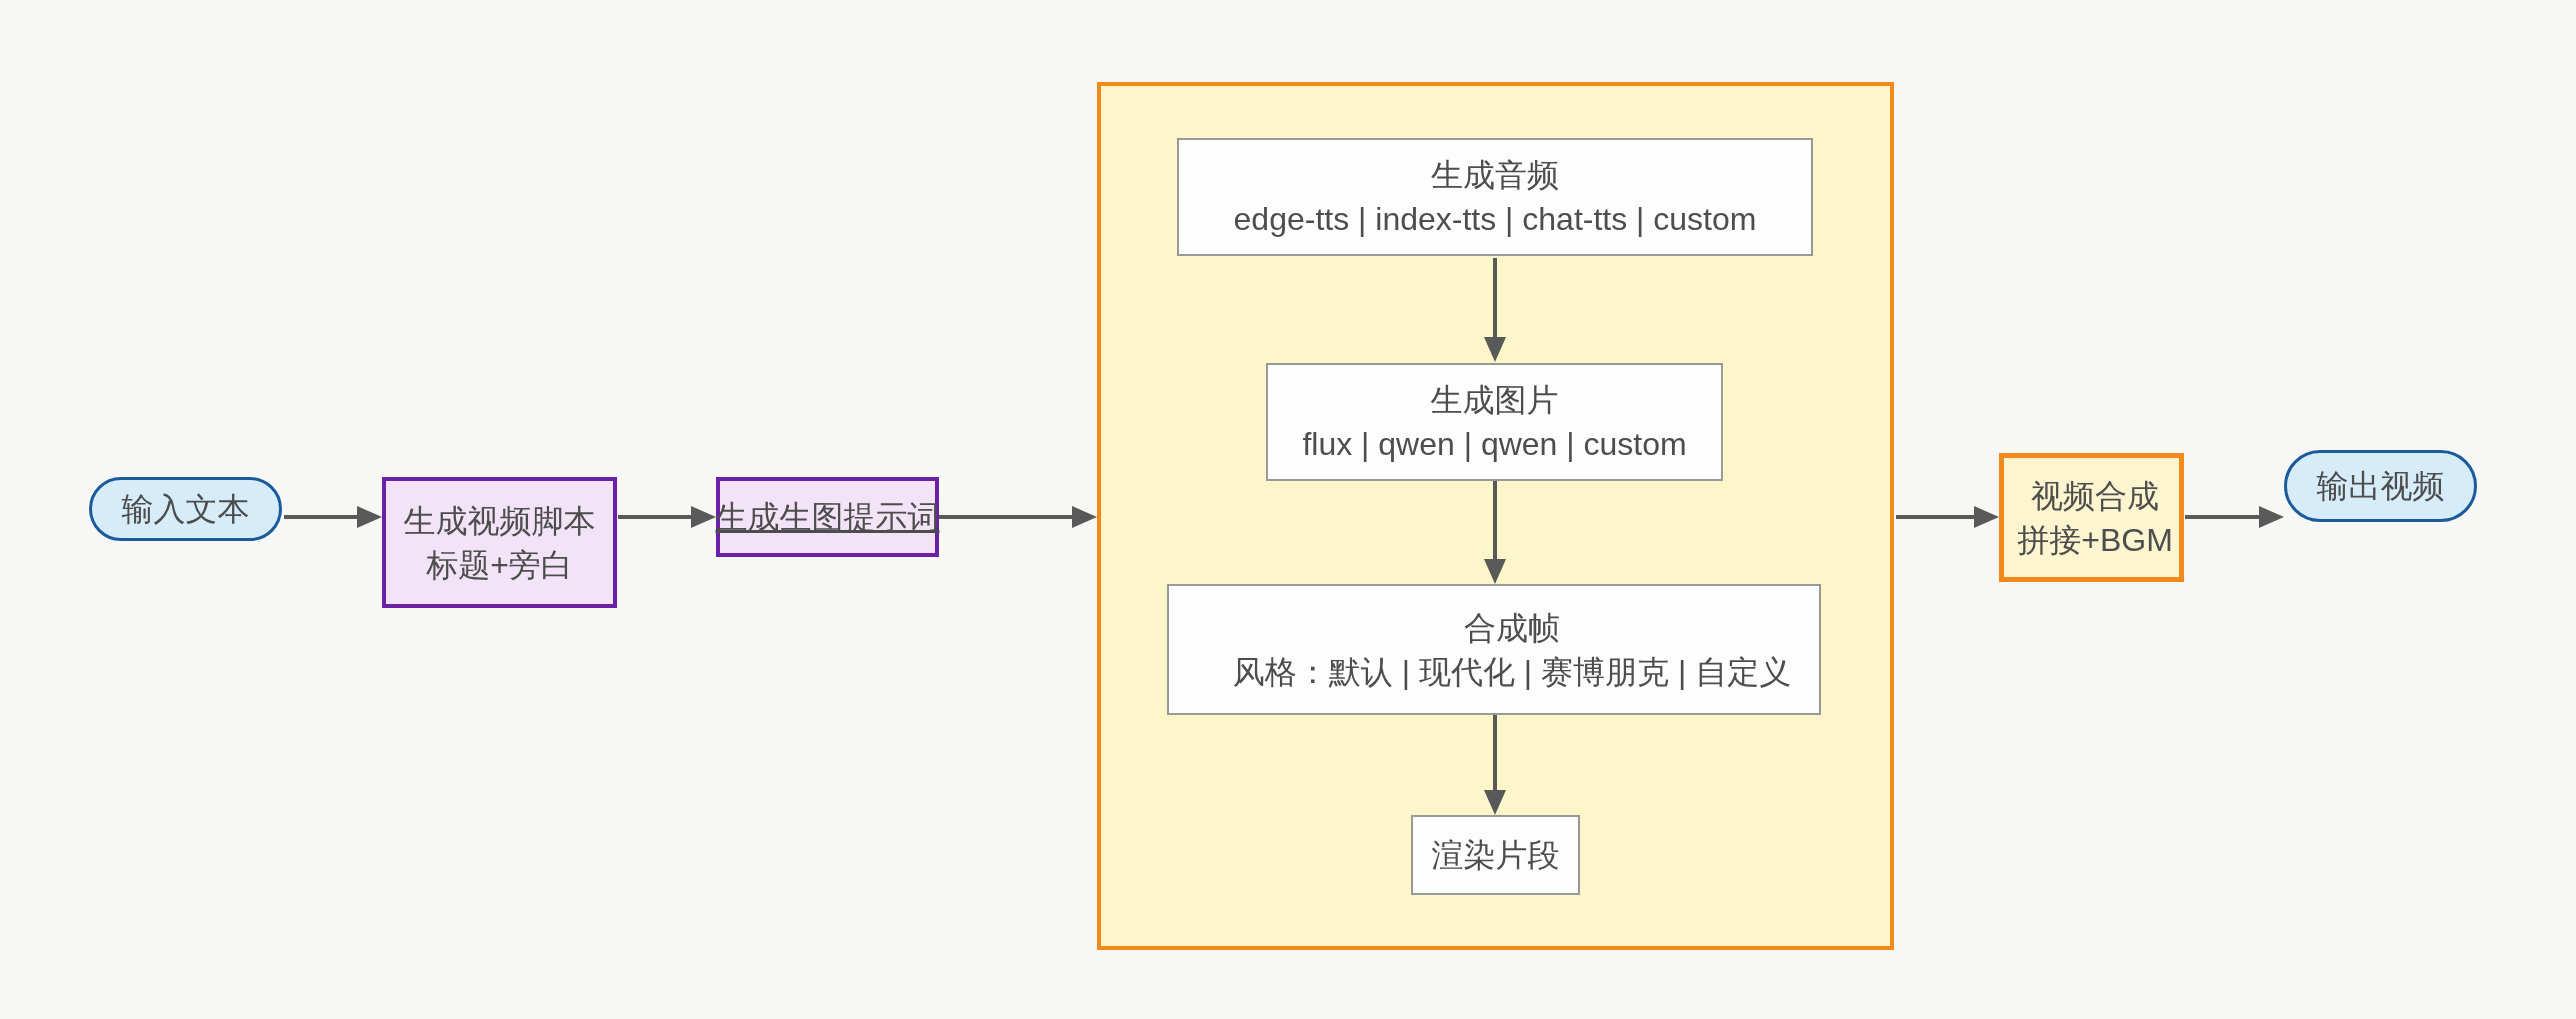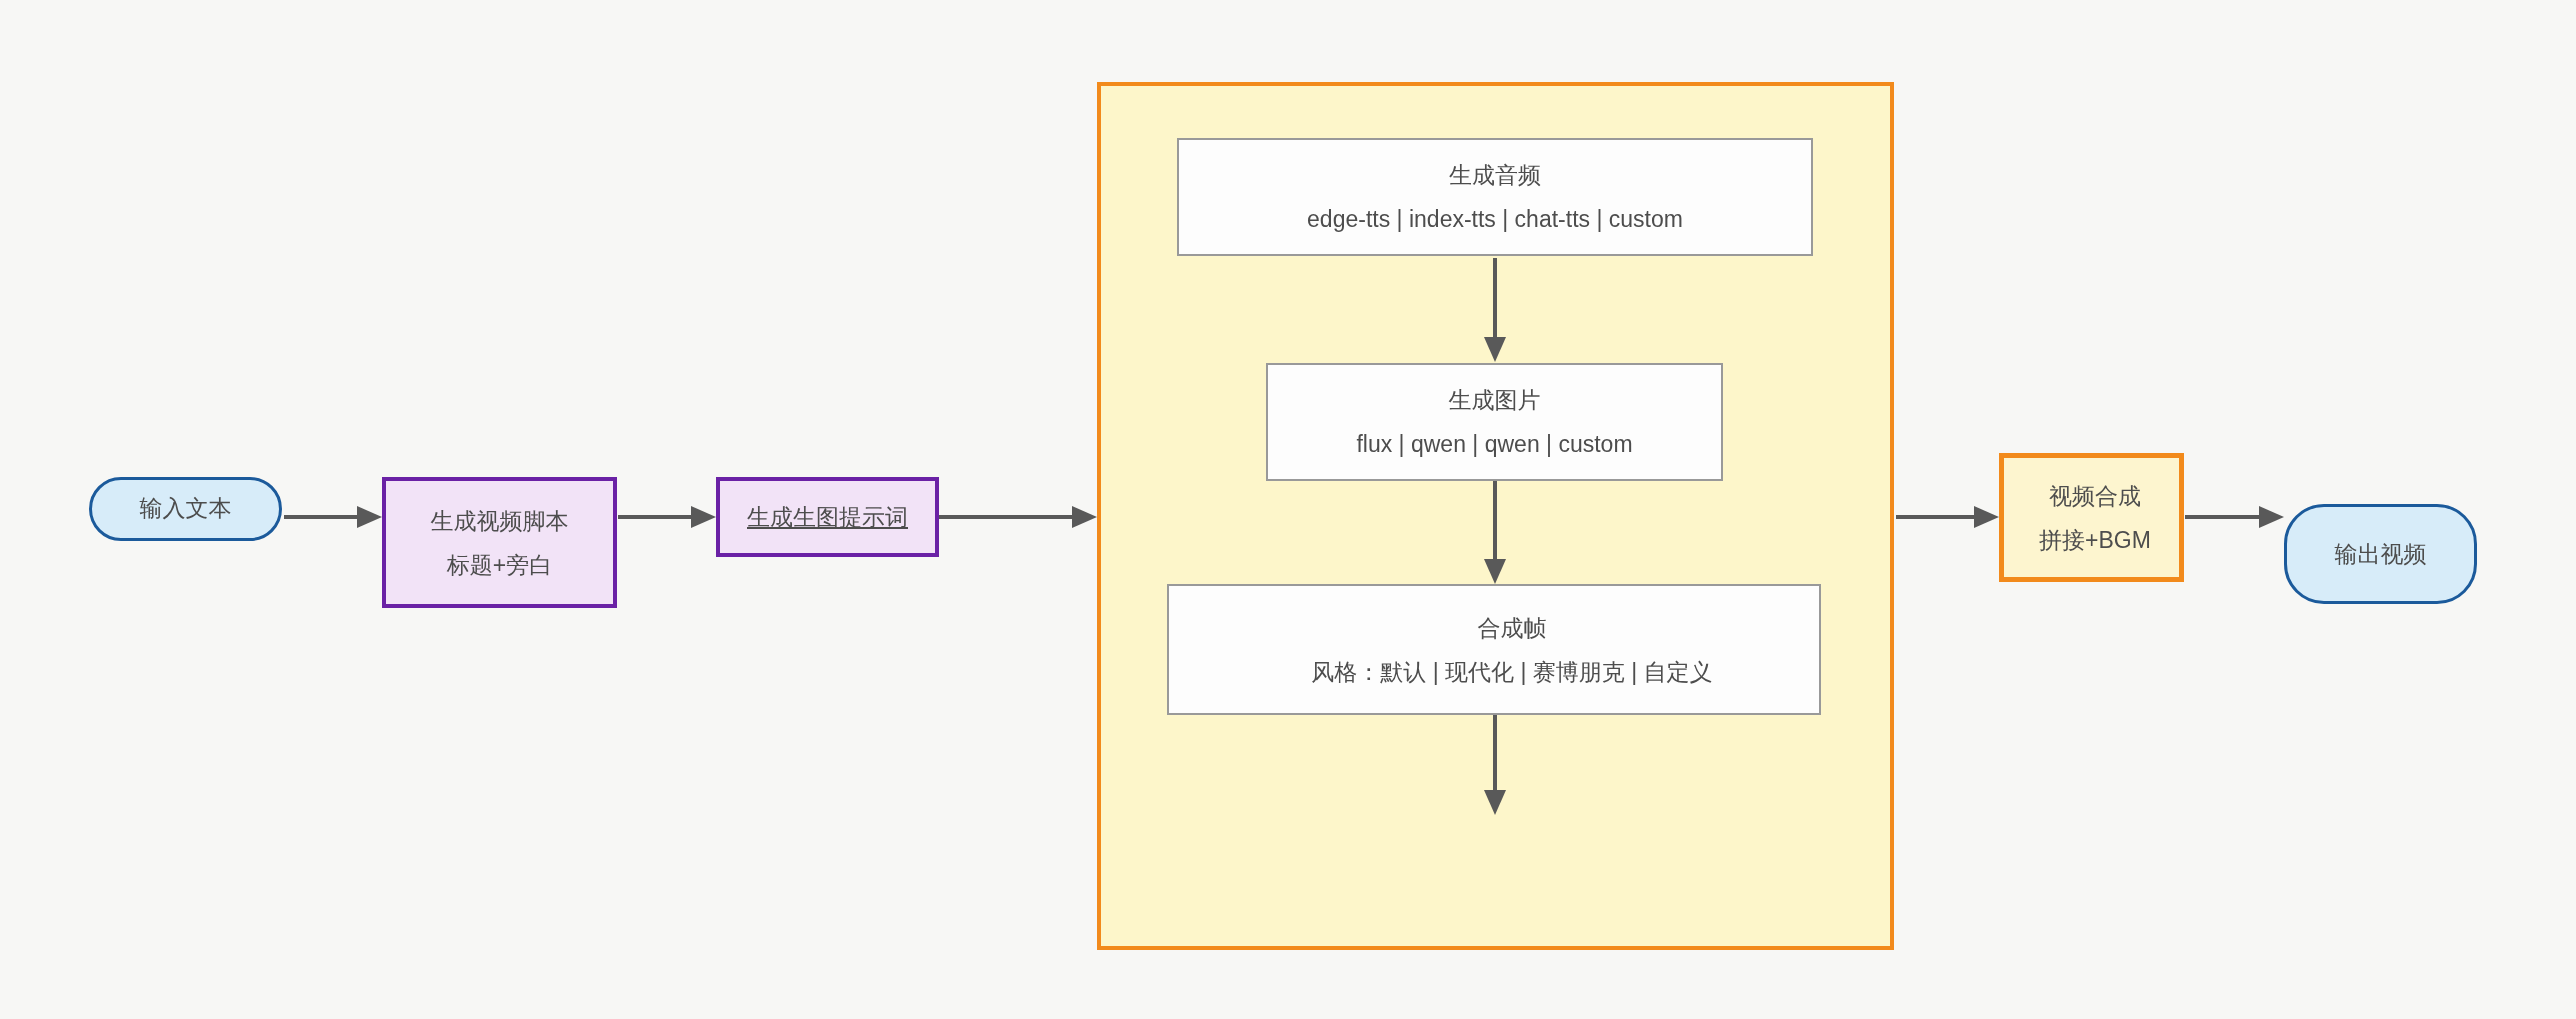--- a/index.html
+++ b/index.html
@@ -17,21 +17,21 @@
     color: #4d4d4d;
   }
   .node {
     position: absolute;
     box-sizing: border-box;
     display: flex;
     flex-direction: column;
     align-items: center;
     justify-content: center;
     text-align: center;
-    font-size: 23px;
+    font-size: 32px;
     line-height: 44px;
     color: #4d4d4d;
     white-space: nowrap;
   }
   .pill {
     background: #d7ecf9;
     border: 3.6px solid #1b5a9b;
     border-radius: 40px;
   }
   .purple {
@@ -148,34 +148,37 @@
   <div class="node white-box" style="left:1167px; top:584px; width:654px; height:131px;padding-left:36px;">
     <span>合成帧</span>
     <span>风格：默认 | 现代化 | 赛博朋克 | 自定义</span>
   </div>
 
   <div class="v-arrow" style="left:1483px; top:715px; height:100px;">
     <div class="line"></div>
     <div class="head"></div>
   </div>
 
+  <div class="node white-box" style="left:1411px; top:815px; width:169px; height:80px;">
+    <span>渲染片段</span>
+  </div>
 
   <div class="h-arrow" style="left:1896px; top:505px; width:103px;">
     <div class="line"></div>
     <div class="head"></div>
   </div>
 
   <div class="node orange-box" style="left:1999px; top:453px; width:185px; height:129px;padding-left:7px;">
     <span>视频合成</span>
     <span>拼接+BGM</span>
   </div>
 
   <div class="h-arrow" style="left:2185px; top:505px; width:99px;">
     <div class="line"></div>
     <div class="head"></div>
   </div>
 
-  <div class="node pill" style="left:2284px; top:504px; width:193px; height:100px;">
+  <div class="node pill" style="left:2284px; top:450px; width:193px; height:72px;">
     <span>输出视频</span>
   </div>
 
 </div>
 
 
 </body></html>

